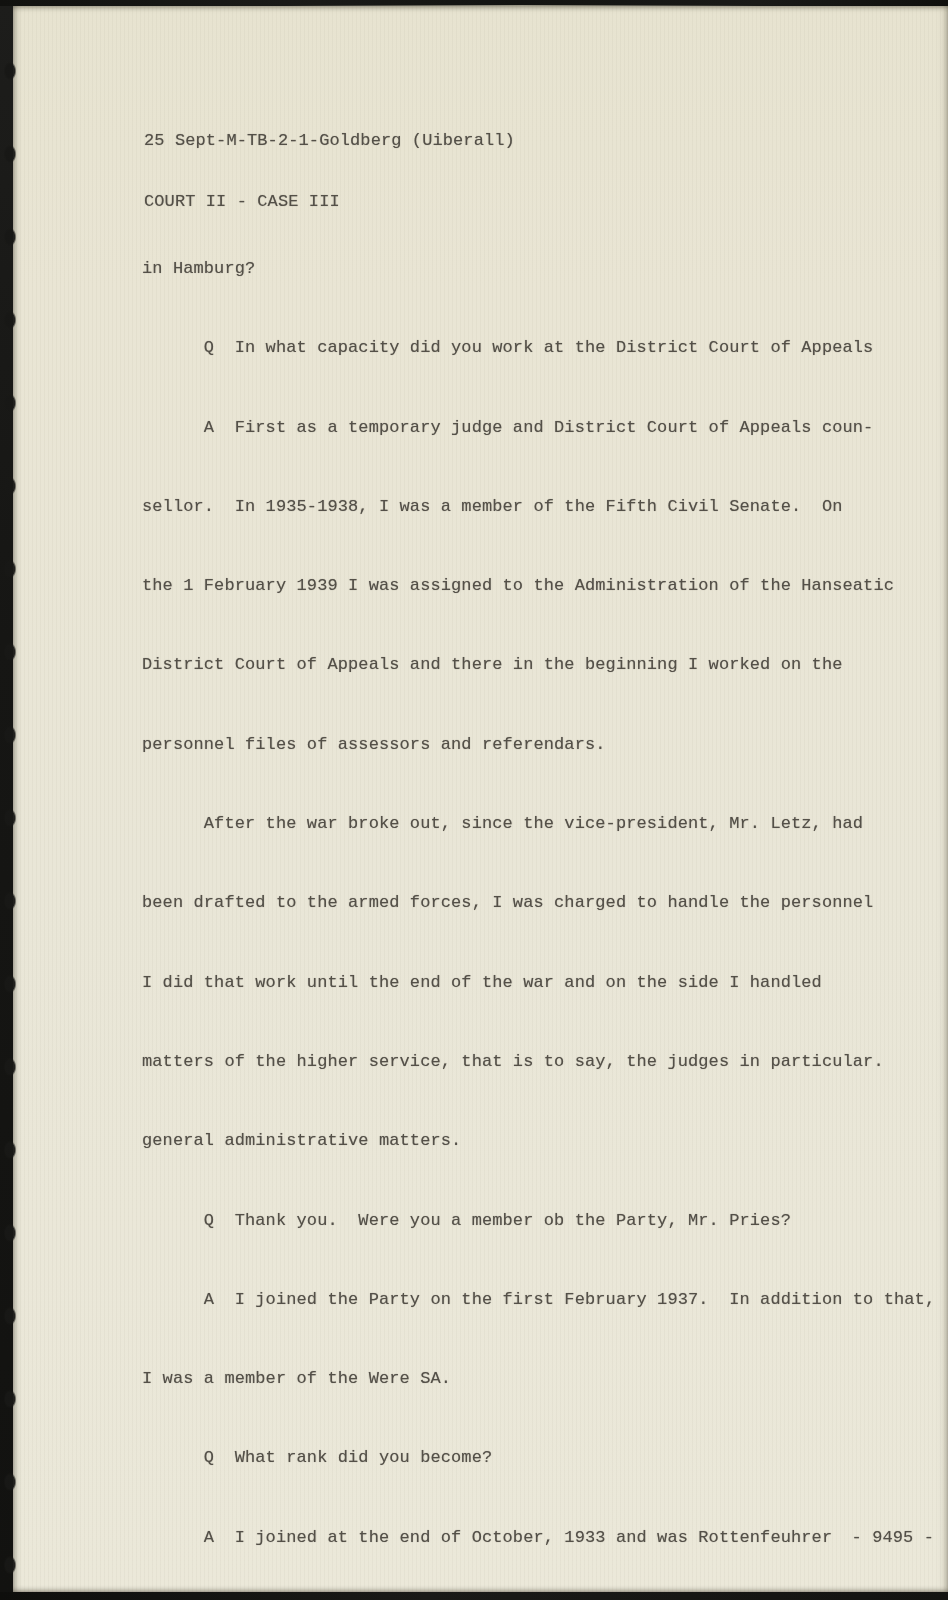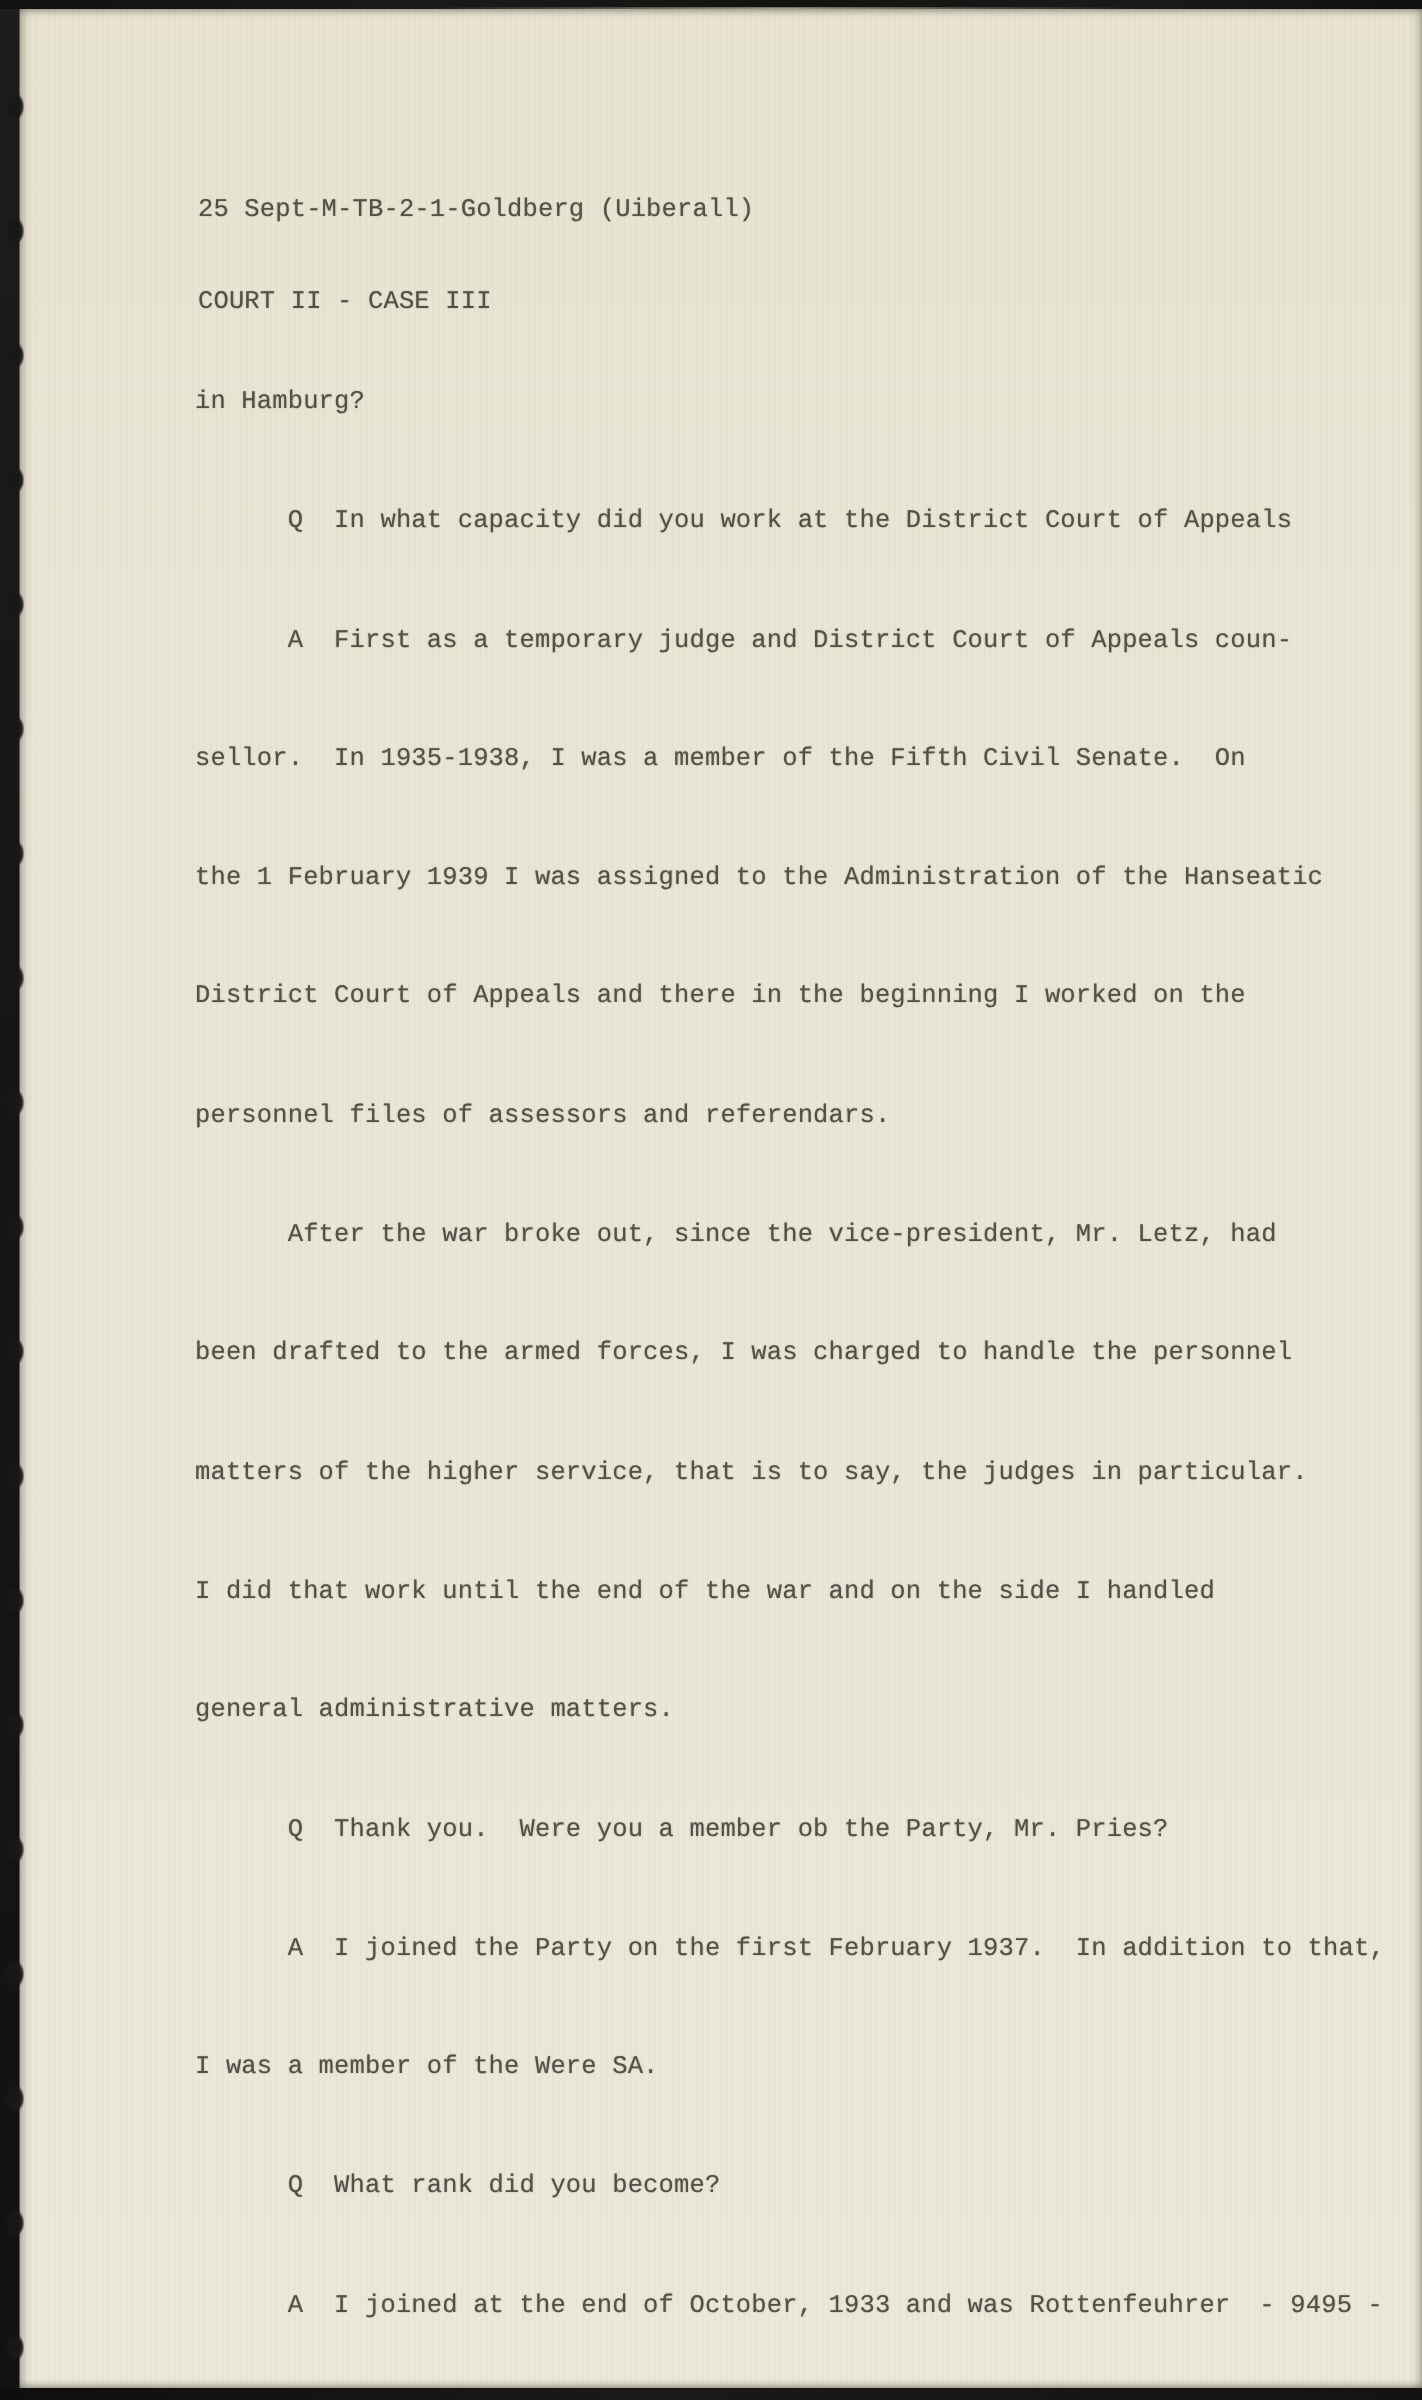--- a/index.html
+++ b/index.html
@@ -89,20 +89,21 @@
     background: linear-gradient(90deg, #0e0e0c 0%, #191917 45%, #131311 100%);
   }
 
   .typewriter {
     color: #49453e;
     font-size: 17px;
     letter-spacing: 0.1px;
     text-shadow: 0 0 1px rgba(73, 69, 62, 0.55);
     opacity: 0.93;
     white-space: pre;
+    margin-left: 12px;
   }
 
   .header-block {
     position: absolute;
     left: 120px;
     top: 86px;
   }
   .header-block .h-line {
     height: 23px;
     line-height: 23px;
@@ -145,22 +146,22 @@
     <div class="body-lines typewriter">
       <div class="t-line">in Hamburg?</div>
       <div class="t-line">      Q  In what capacity did you work at the District Court of Appeals</div>
       <div class="t-line">      A  First as a temporary judge and District Court of Appeals coun-</div>
       <div class="t-line">sellor.  In 1935-1938, I was a member of the Fifth Civil Senate.  On</div>
       <div class="t-line">the 1 February 1939 I was assigned to the Administration of the Hanseatic</div>
       <div class="t-line">District Court of Appeals and there in the beginning I worked on the</div>
       <div class="t-line">personnel files of assessors and referendars.</div>
       <div class="t-line">      After the war broke out, since the vice-president, Mr. Letz, had</div>
       <div class="t-line">been drafted to the armed forces, I was charged to handle the personnel</div>
+      <div class="t-line">I did that work until the end of the war and on the side I handled</div>
       <div class="t-line">matters of the higher service, that is to say, the judges in particular.</div>
-      <div class="t-line">I did that work until the end of the war and on the side I handled</div>
       <div class="t-line">general administrative matters.</div>
       <div class="t-line">      Q  Thank you.  Were you a member ob the Party, Mr. Pries?</div>
       <div class="t-line">      A  I joined the Party on the first February 1937.  In addition to that,</div>
       <div class="t-line">I was a member of the Were SA.</div>
       <div class="t-line">      Q  What rank did you become?</div>
       <div class="t-line">      A  I joined at the end of October, 1933 and was Rottenfeuhrer</div>
       <div class="t-line">first.  In April, 1933, I was informed orally that I had been promoted</div>
       
       
       

